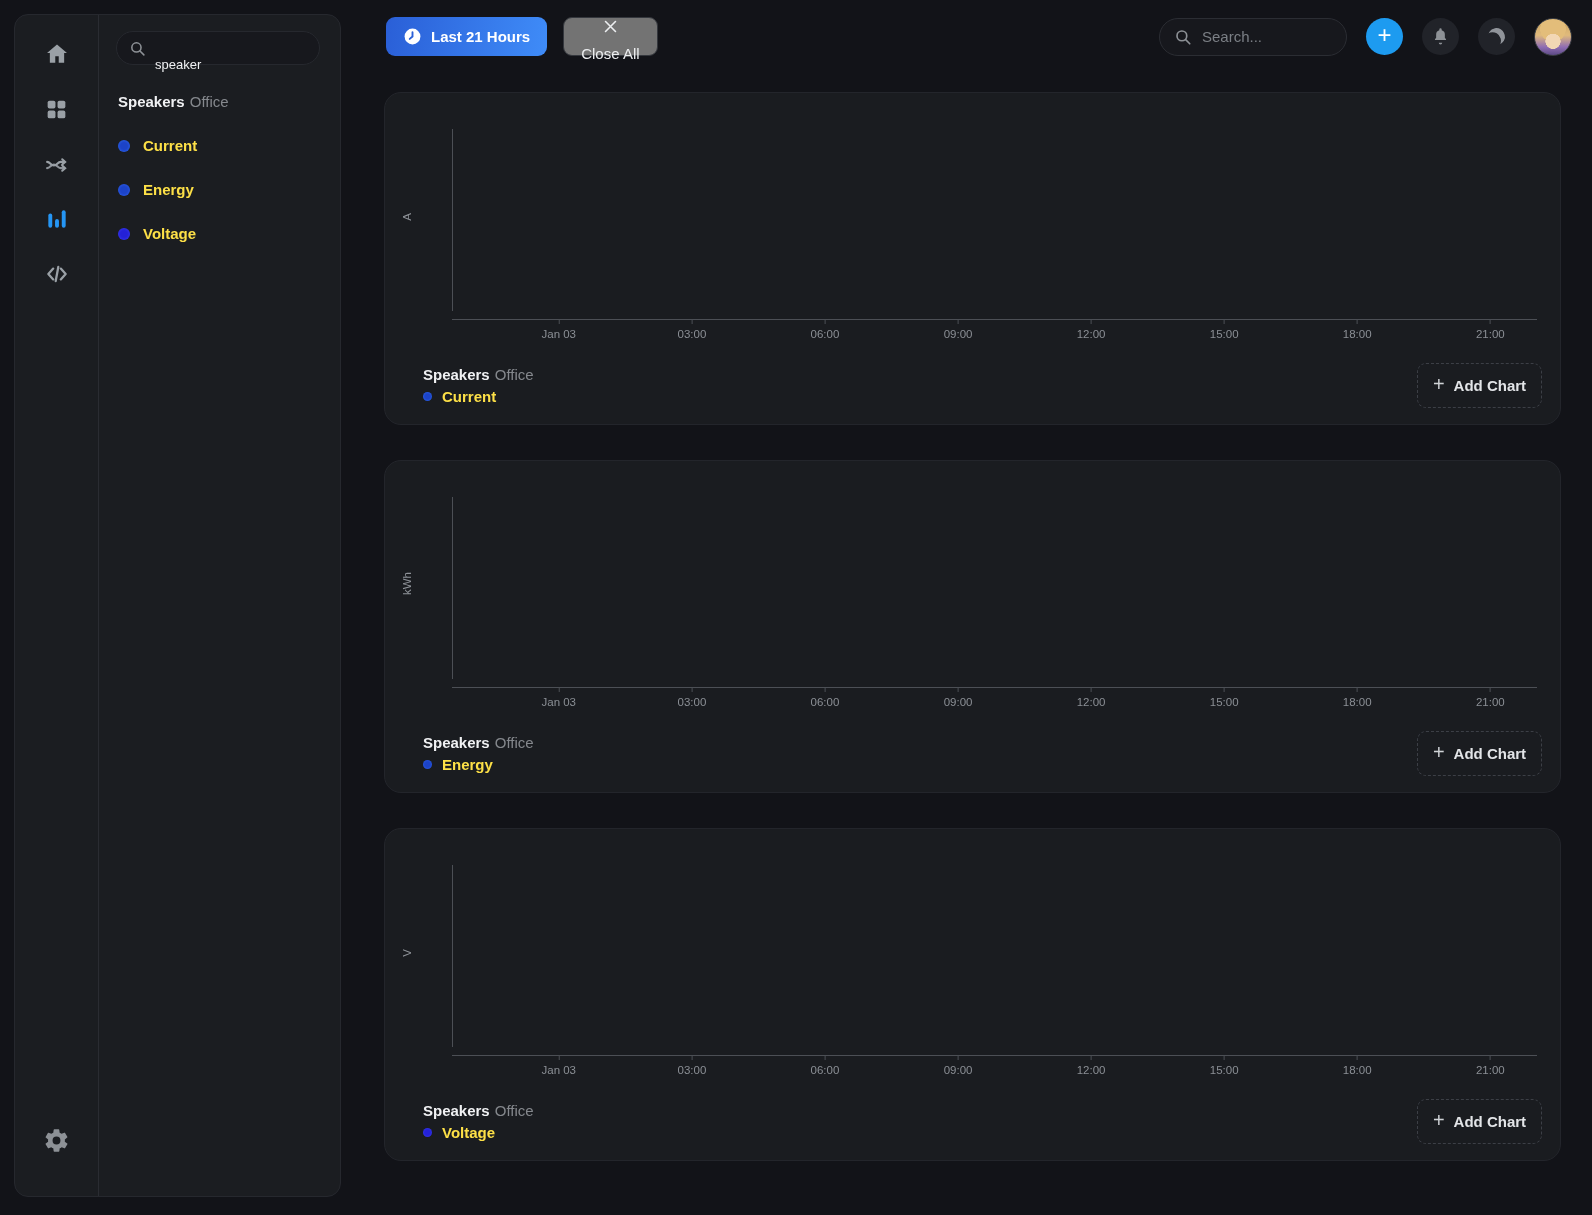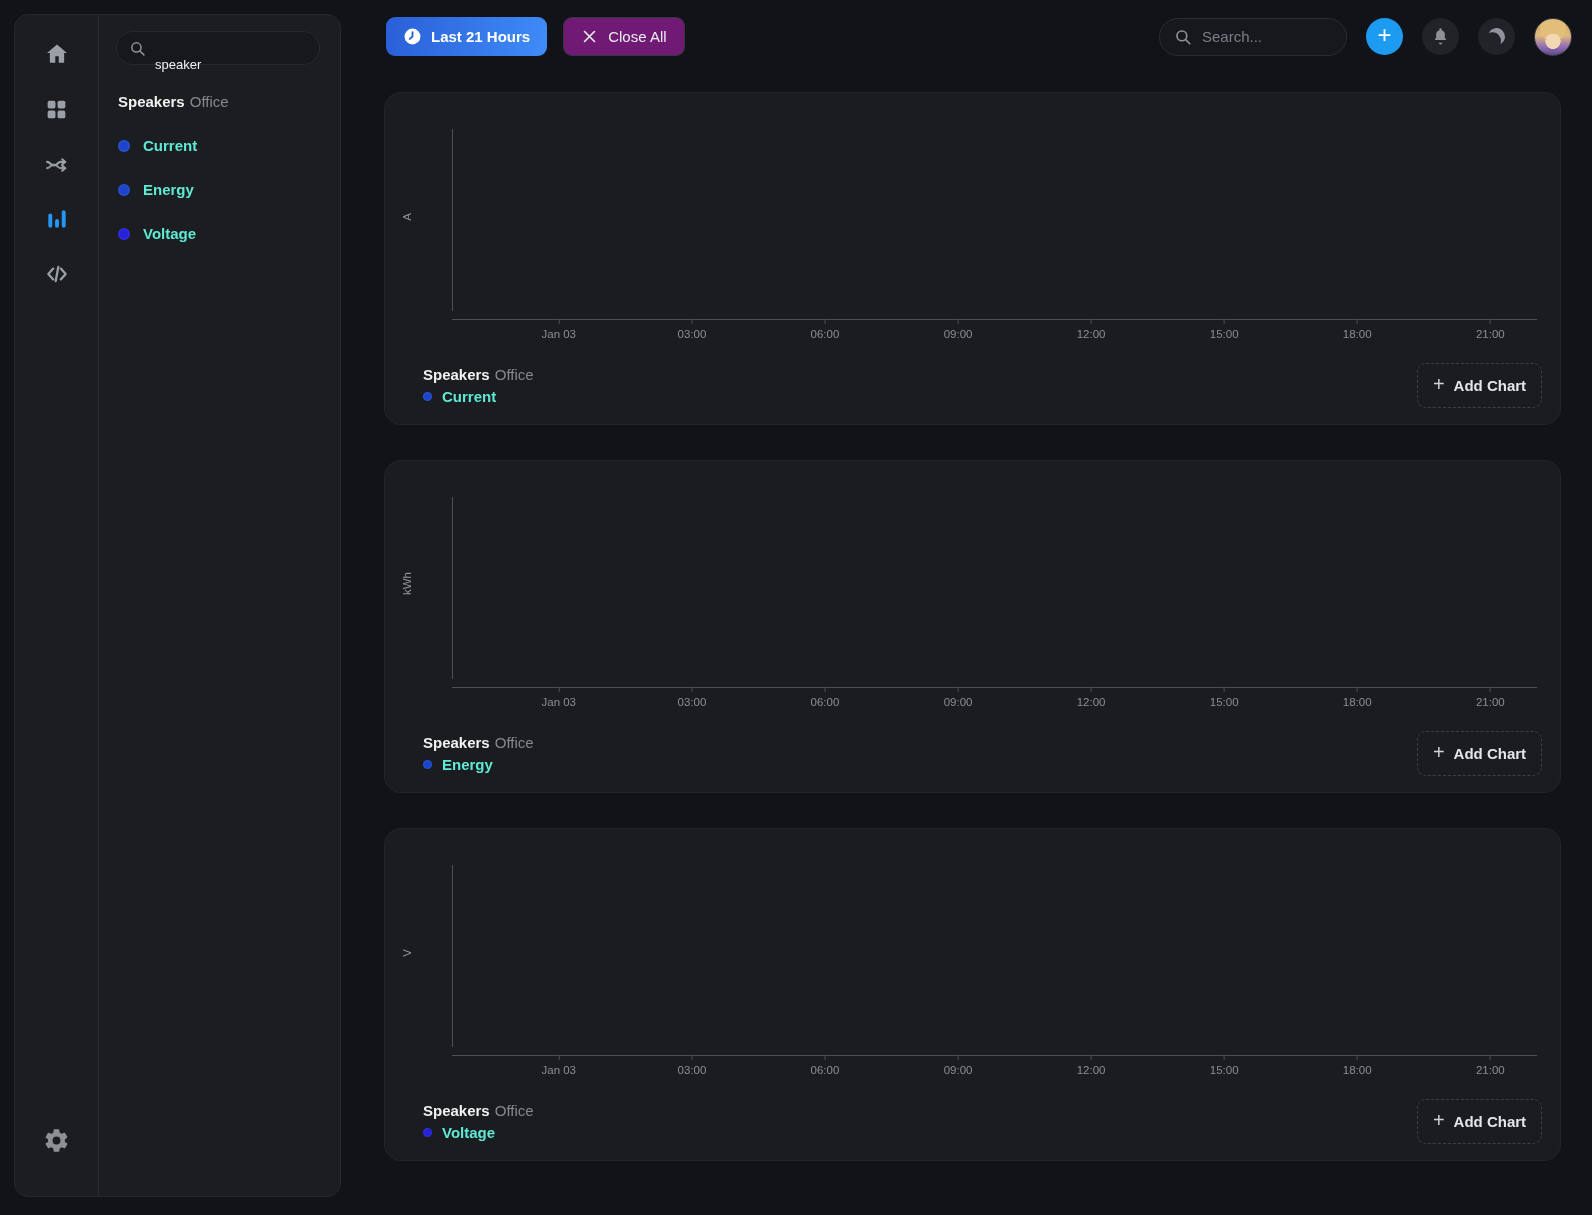--- a/index.html
+++ b/index.html
@@ -41,34 +41,34 @@
     font-family:"Liberation Sans", sans-serif; width:100%;margin-top:33px;
   }
   .group-row { margin:28px 0 0 2px; font-size:15px; }
   .group-name { font-weight:bold; color:#f0f1f3; }
   .group-loc { color:#85888d; margin-left:5px; }
   .entity-item { display:flex; align-items:center; gap:13px; margin:27px 0 0 2px; cursor:pointer; }
   .entity-dot { width:12px; height:12px; border-radius:50%; flex:0 0 auto; }
   .dot-current { background:radial-gradient(circle at 50% 50%, #1c43c8 0 40%, #2e6bf2 100%); }
   .dot-energy  { background:radial-gradient(circle at 50% 50%, #1c43c8 0 40%, #2e62ee 100%); }
   .dot-voltage { background:radial-gradient(circle at 50% 50%, #2421d8 0 40%, #3b3df2 100%); }
-  .entity-label { font-size:15px; font-weight:600; color:#5eead4; }
+  .entity-label { font-size:15px; font-weight:600; color:#fde047; }
   
   .topbar { position:absolute; left:386px; top:17px; right:20px; height:39px; display:flex; align-items:center; }
   .btn-time {
     display:flex; align-items:center; gap:9px; height:39px; padding:0 17px;
     background:linear-gradient(100deg,#2a5fd7 0%,#3f8cf8 100%);
     border:0; border-radius:9px; color:#fff; font-size:15px; font-weight:bold;
     font-family:"Liberation Sans", sans-serif; cursor:pointer;
   }
   .btn-close {
     display:flex; align-items:center; gap:10px; height:39px; padding:0 17px; margin-left:16px;
-    background:#701a75; border:1px solid #34373d; border-radius:9px;
+    background:#737373; border:1px solid #34373d; border-radius:9px;
     color:#eceef0; font-size:15px; font-weight:500;
-    font-family:"Liberation Sans", sans-serif; cursor:pointer;
+    font-family:"Liberation Sans", sans-serif; cursor:pointer;flex-direction:column;
   }
   .topbar-right { margin-left:auto; display:flex; align-items:flex-start; gap:19px; }
   .topbar-search {
     width:188px; height:38px; background:#17181d; border:1px solid #2b2d33; border-radius:19px;
     display:flex; align-items:center; gap:10px; padding:0 14px;
   }
   .topbar-search input {
     background:transparent; border:0; outline:0; color:#e8eaed; font-size:15px; width:100%;
     font-family:"Liberation Sans", sans-serif;
   }

